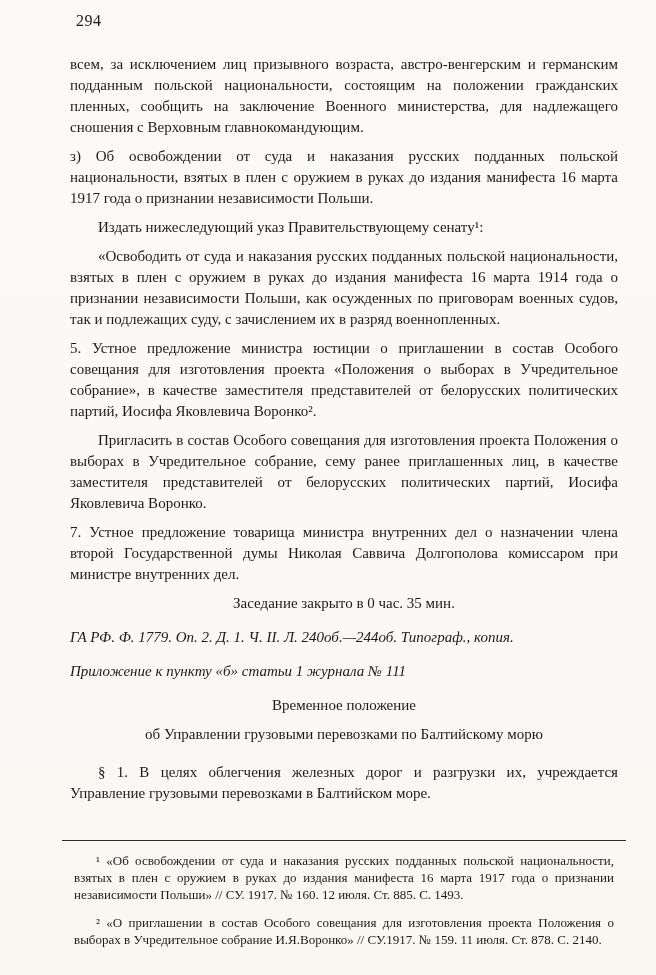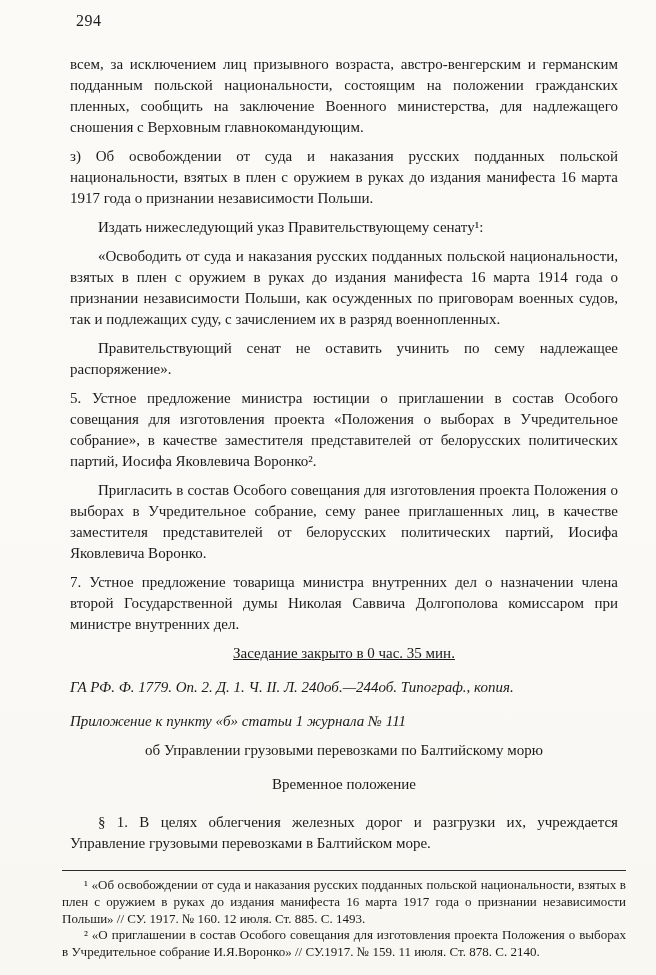--- a/index.html
+++ b/index.html
@@ -34,32 +34,32 @@
     text-align: justify;
   }
   p.indent { text-indent: 28px; }
   p.bold { font-weight: normal; }
   p.center { text-align: center; text-indent: 0; }
   p.right { text-align: left; text-indent: 0; }
   p.italic { font-style: italic; }
   .sp-sm { margin-top: 8px !important; }
   .sp-md { margin-top: 13px !important; }
   .sp-lg { margin-top: 17px !important; }
-  .gap-after { margin-bottom: 8px !important; text-decoration: underline; }
+  .gap-after { margin-bottom: 8px !important; }
   .footnotes {
     margin-top: auto;
     padding-top: 8px;
   }
   .fn-rule {
     border-top: 1.2px solid #2b2b2b;
     height: 0;
     margin: 0 0 6px 0;
   }
   .footnotes p.fn {
-    margin: 0;
+    margin: 12px;
     font-size: 13px;
     line-height: 16.8px;
     text-align: justify;
     text-indent: 22px;
   }
 </style>
 </head>
 <body>
 
 <div class="page">
@@ -69,39 +69,38 @@
   <div class="body-text">
 
     <p>всем, за исключением лиц призывного возраста, австро-венгерским и германским подданным польской национальности, состоящим на положении гражданских пленных, сообщить на заключение Военного министерства, для надлежащего сношения с Верховным главнокомандующим.</p>
 
     <p class="bold">з) Об освобождении от суда и наказания русских подданных польской национальности, взятых в плен с оружием в руках до издания манифеста 16 марта 1917 года о признании независимости Польши.</p>
 
     <p class="indent">Издать нижеследующий указ Правительствующему сенату¹:</p>
 
     <p class="indent">«Освободить от суда и наказания русских подданных польской национальности, взятых в плен с оружием в руках до издания манифеста 16 марта 1914 года о признании независимости Польши, как осужденных по приговорам военных судов, так и подлежащих суду, с зачислением их в разряд военнопленных.</p>
 
-    <p class="indent">Правительствующий сенат не оставить учинить по сему надлежащее распоряжение».</p>
 
     <p class="bold">5. Устное предложение министра юстиции о приглашении в состав Особого совещания для изготовления проекта «Положения о выборах в Учредительное собрание», в качестве заместителя представителей от белорусских политических партий, Иосифа Яковлевича Воронко².</p>
 
     <p class="indent">Пригласить в состав Особого совещания для изготовления проекта Положения о выборах в Учредительное собрание, сему ранее приглашенных лиц, в качестве заместителя представителей от белорусских политических партий, Иосифа Яковлевича Воронко.</p>
 
     <p class="bold">7. Устное предложение товарища министра внутренних дел о назначении члена второй Государственной думы Николая Саввича Долгополова комиссаром при министре внутренних дел.</p>
 
 
     <p class="center sp-sm gap-after">Заседание закрыто в 0 час. 35 мин.</p>
 
 
     <p class="right italic sp-md">ГА РФ. Ф. 1779. Оп. 2. Д. 1. Ч. II. Л. 240об.—244об. Типограф., копия.</p>
 
     <p class="right italic sp-md">Приложение к пункту «б» статьи 1 журнала № 111</p>
 
+    <p class="center bold sp-md">Временное положение</p>
+
     <p class="center bold">об Управлении грузовыми перевозками по Балтийскому морю</p>
-
-    <p class="center bold sp-md">Временное положение</p>
 
     <p class="indent sp-lg">§ 1. В целях облегчения железных дорог и разгрузки их, учреждается Управление грузовыми перевозками в Балтийском море.</p>
 
   </div>
 
   <div class="footnotes">
     <div class="fn-rule"></div>
     <p class="fn">¹ «Об освобождении от суда и наказания русских подданных польской национальности, взятых в плен с оружием в руках до издания манифеста 16 марта 1917 года о признании независимости Польши» // СУ. 1917. № 160. 12 июля. Ст. 885. С. 1493.</p>
     <p class="fn">² «О приглашении в состав Особого совещания для изготовления проекта Положения о выборах в Учредительное собрание И.Я.Воронко» // СУ.1917. № 159. 11 июля. Ст. 878. С. 2140.</p>
   </div>

